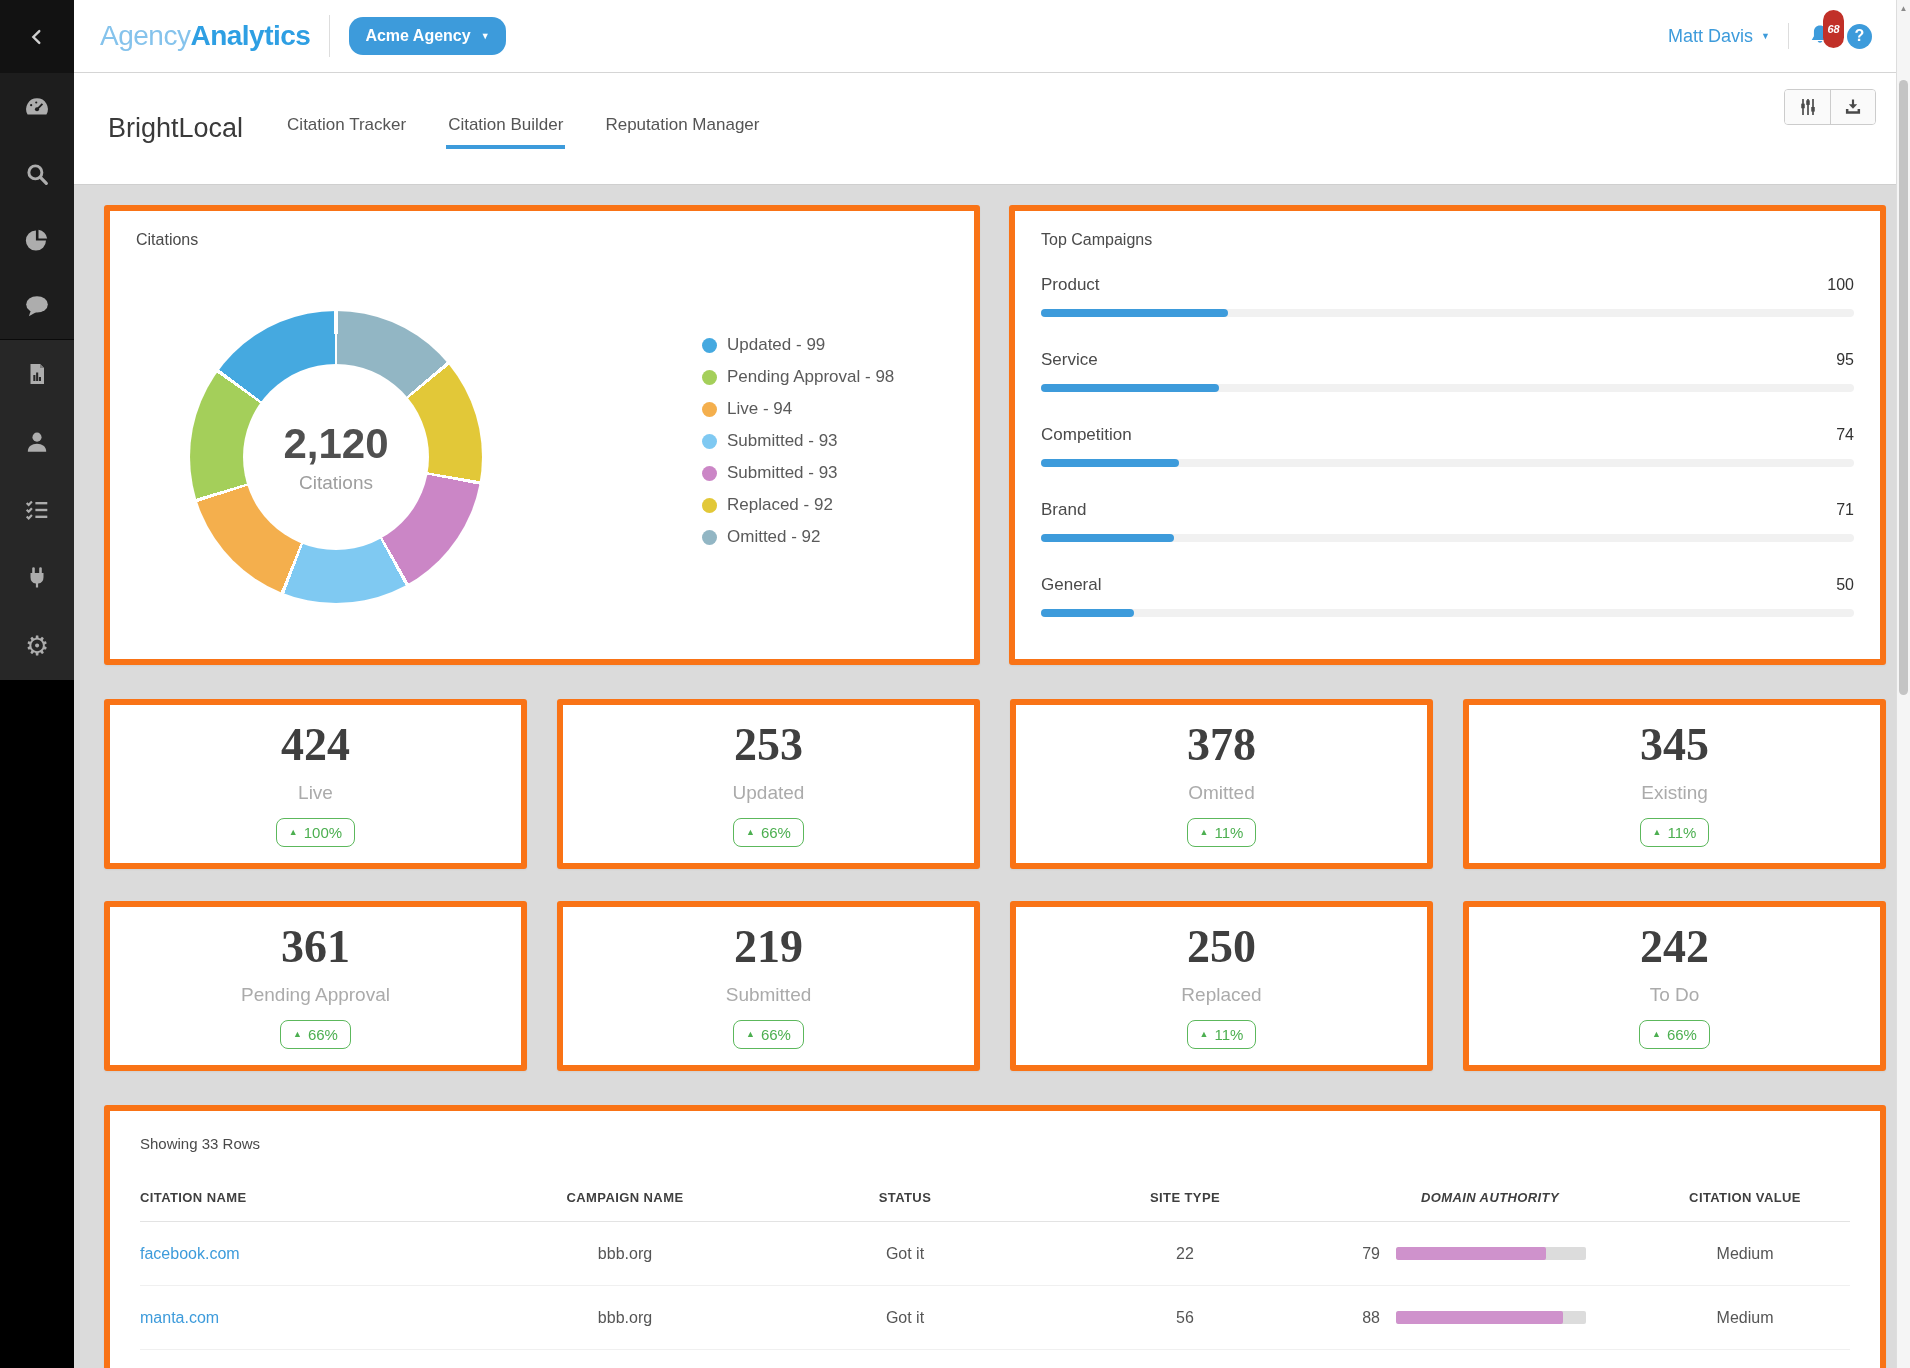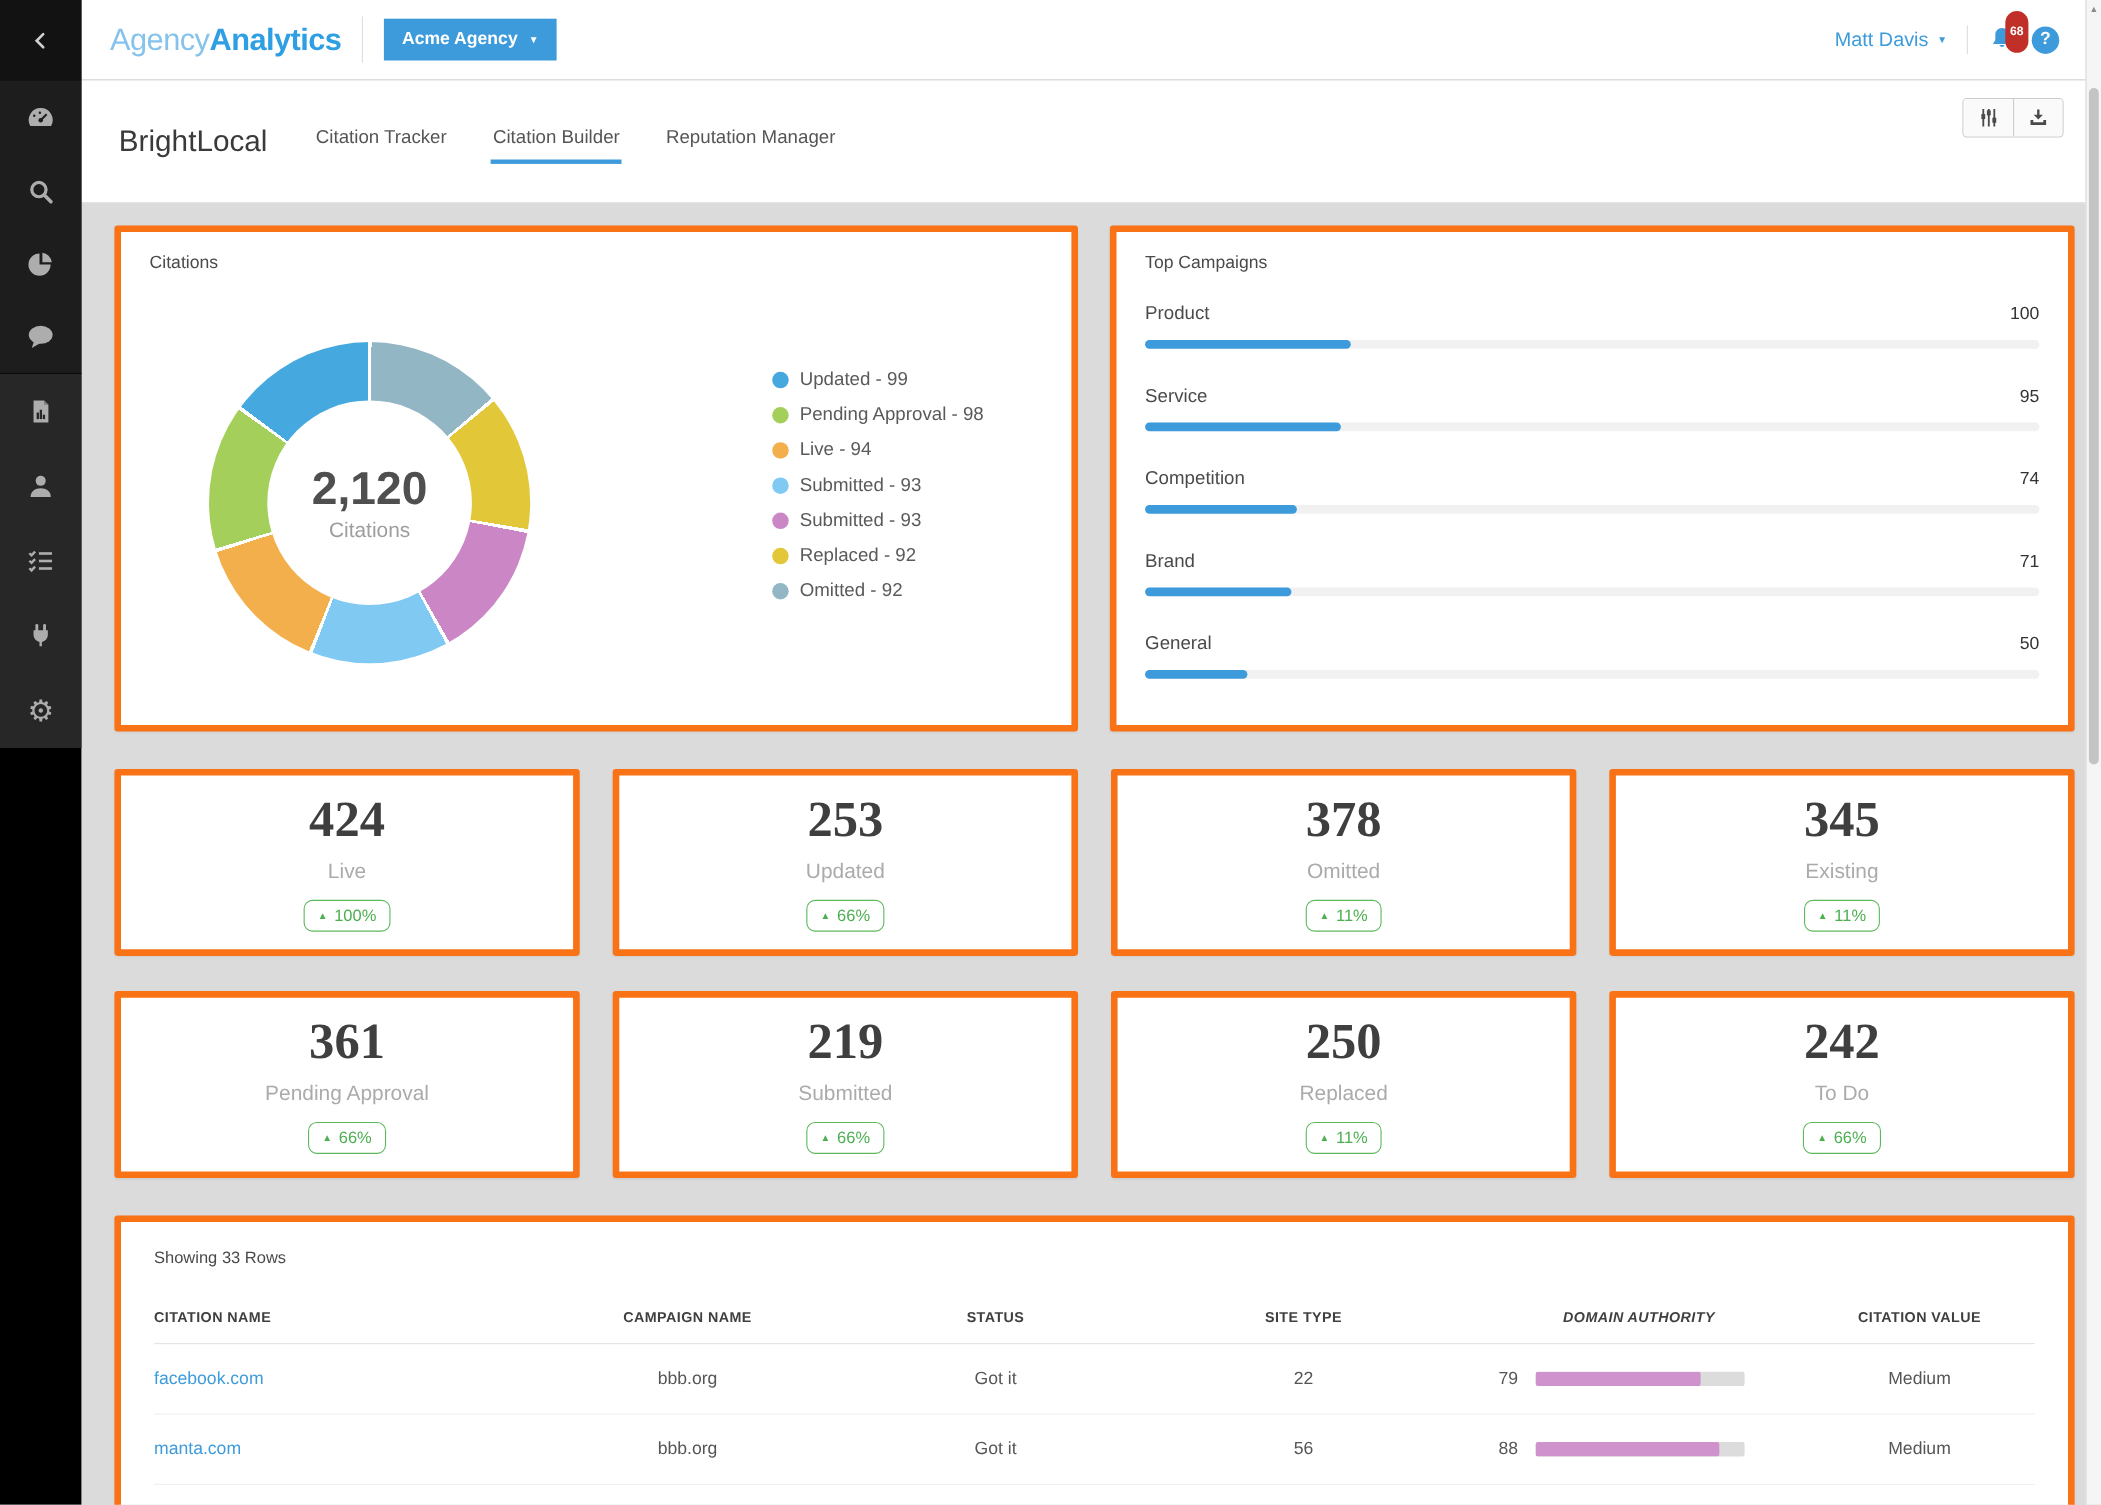--- a/index.html
+++ b/index.html
@@ -15,27 +15,27 @@
   .sb-item { width:74px; height:66px; display:flex; align-items:center; justify-content:center; cursor:pointer; }
   .sb-group-b .sb-item { height:68px; }
   .gear-glyph { font-size:27px; color:#ADADAD; line-height:1; }
 
   
   .topbar { position:absolute; left:74px; top:0; width:1822px; height:73px; background:#fff; border-bottom:1px solid #D5D5D5; display:flex; align-items:center; z-index:20; }
   .logo { margin-left:26px; font-size:28px; letter-spacing:-0.5px; cursor:pointer; white-space:nowrap; }
   .logo-light { color:#85C3EC; }
   .logo-bold { color:#2E9FE3; font-weight:bold; }
   .logo-divider { width:1px; height:42px; background:#DDD; margin:0 19px; }
-  .acme-btn { background:#3D9BDB; border:none; color:#fff; font-family:inherit; font-size:16px; font-weight:bold; border-radius:0; padding:10px 16px; display:flex; align-items:center; gap:10px; cursor:pointer; }
+  .acme-btn { background:#3D9BDB; border:none; color:#fff; font-family:inherit; font-size:16px; font-weight:bold; border-radius:14px; padding:10px 16px; display:flex; align-items:center; gap:10px; cursor:pointer; }
   .caret { font-size:9px; line-height:1; }
   .top-right { margin-left:auto; margin-right:24px; display:flex; align-items:center; gap:14px; }
   .user-menu { color:#3D9BDB; font-size:18px; display:flex; align-items:center; gap:8px; cursor:pointer; }
   .top-divider { width:1px; height:26px; background:#DDD; margin:0 4px; }
   .bell-wrap { position:relative; cursor:pointer; padding-top:4px; }
-  .badge { position:absolute; top:-9px; right:-11px; background:#C13028; color:#fff; font-size:11px; font-weight:bold; min-width:21px; height:38px; border-radius:11px; display:flex; align-items:center; justify-content:center; padding:0 4px; }
+  .badge { position:absolute; top:-9px; right:-11px; background:#C13028; color:#fff; font-size:11px; font-weight:bold; min-width:21px; height:38px; border-radius:11px; display:flex; align-items:center; justify-content:center; padding:0 4px;font-style:italic; }
   .help-btn { width:25px; height:25px; border-radius:50%; background:#3D9BDB; color:#fff; font-size:16px; font-weight:bold; display:flex; align-items:center; justify-content:center; cursor:pointer; }
 
   
   .content { position:absolute; left:74px; top:73px; width:1822px; height:1295px; }
   .content-header { background:#fff; height:112px; border-bottom:1px solid #CFCFCF; display:flex; align-items:center; position:relative; }
   .content-header h1 { margin-left:34px; font-size:27px; font-weight:normal; color:#3A3A3A; }
   .tabs { display:flex; margin-left:42px; gap:38px; }
   .tab { font-size:17px; color:#555; padding:6px 2px 10px; cursor:pointer; border-bottom:4px solid transparent; }
   .tab.active { border-bottom-color:#3D9BDB; }
   .toolbar { position:absolute; right:20px; top:16px; display:flex; border:1px solid #CCC; border-radius:4px; overflow:hidden; background:#FAFAFA; }

